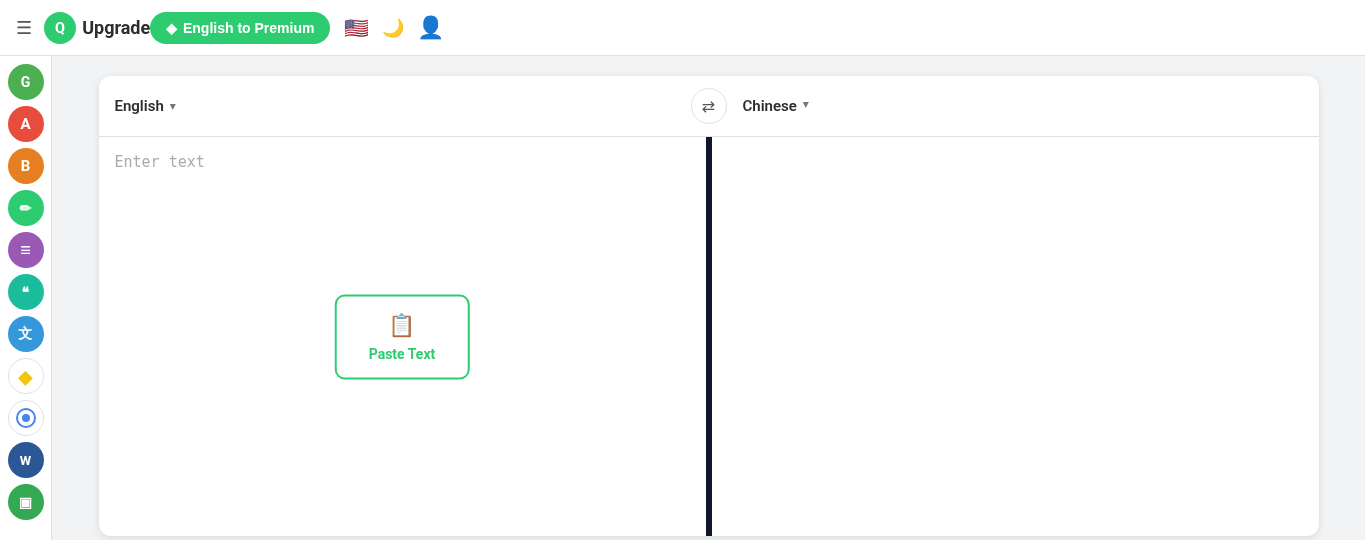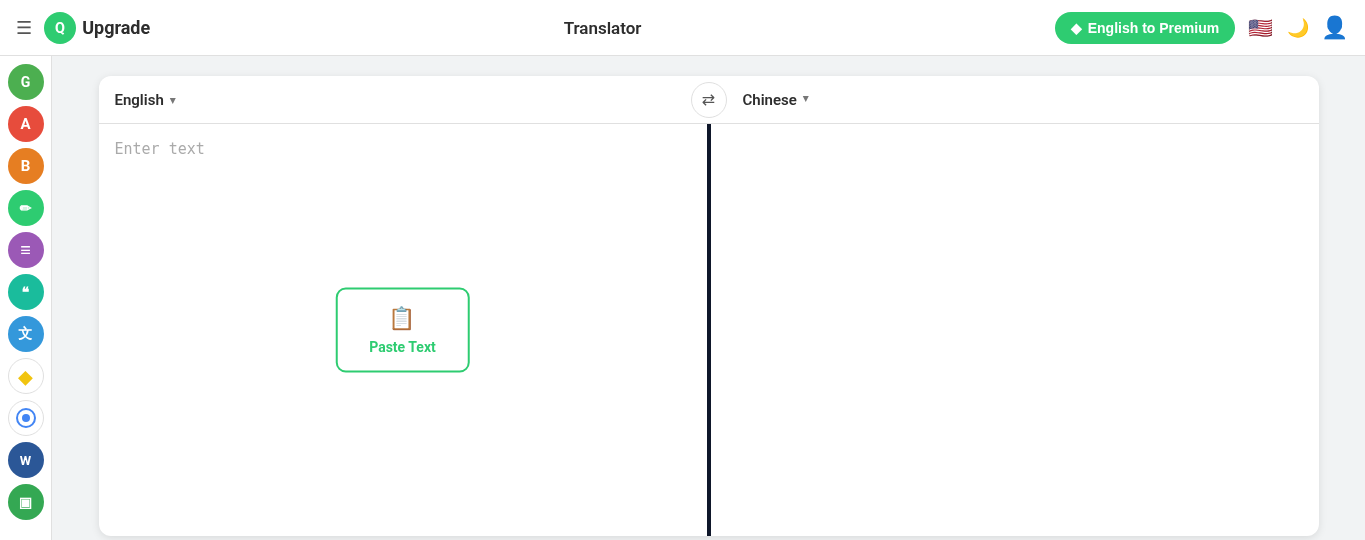--- a/index.html
+++ b/index.html
@@ -149,21 +149,21 @@
       width: 100%;
       max-width: 1220px;
       display: flex;
       flex-direction: column;
       height: 460px;
     }
     .translator-header {
       display: flex;
       align-items: center;
       border-bottom: 1px solid #e0e0e0;
-      height: 48px;
+      height: 61px;
       flex-shrink: 0;
     }
     .lang-select-left {
       flex: 1;
       display: flex;
       align-items: center;
       padding: 0 16px;
     }
     .lang-select-right {
       flex: 1;
@@ -195,21 +195,21 @@
       color: #555;
       background: #fff;
     }
     .translator-body {
       display: flex;
       flex: 1;
       overflow: hidden;
     }
     .text-panel-left {
       flex: 1;
-      border-right: 4px solid #0f172a;
+      border-right: 6px solid #0f172a;
       padding: 16px;
       position: relative;
       display: flex;
       flex-direction: column;
     }
     .text-panel-right {
       flex: 1;
       padding: 16px;
       position: relative;
       display: flex;
@@ -262,21 +262,20 @@
     <span class="hamburger-icon">☰</span>
     <div class="logo-area">
 
       <svg class="logo-icon" viewBox="0 0 40 40" xmlns="http://www.w3.org/2000/svg">
         <circle cx="20" cy="20" r="20" fill="#2ecc71"></circle>
         <text x="50%" y="55%" dominant-baseline="middle" text-anchor="middle" font-size="18" fill="white" font-weight="bold">Q</text>
       </svg>
       <span class="logo-text">Upgrade</span>
     </div>
   </div>
-  <div class="nav-center">Translator</div>
   <div class="nav-right">
     <button class="upgrade-btn">
       <span class="diamond">◆</span>
       <span>English to Premium</span>
     </button>
     <div class="flag-icon">🇺🇸</div>
     <button class="dark-mode-btn">🌙</button>
     <span class="user-icon">👤</span>
   </div>
 </nav>

